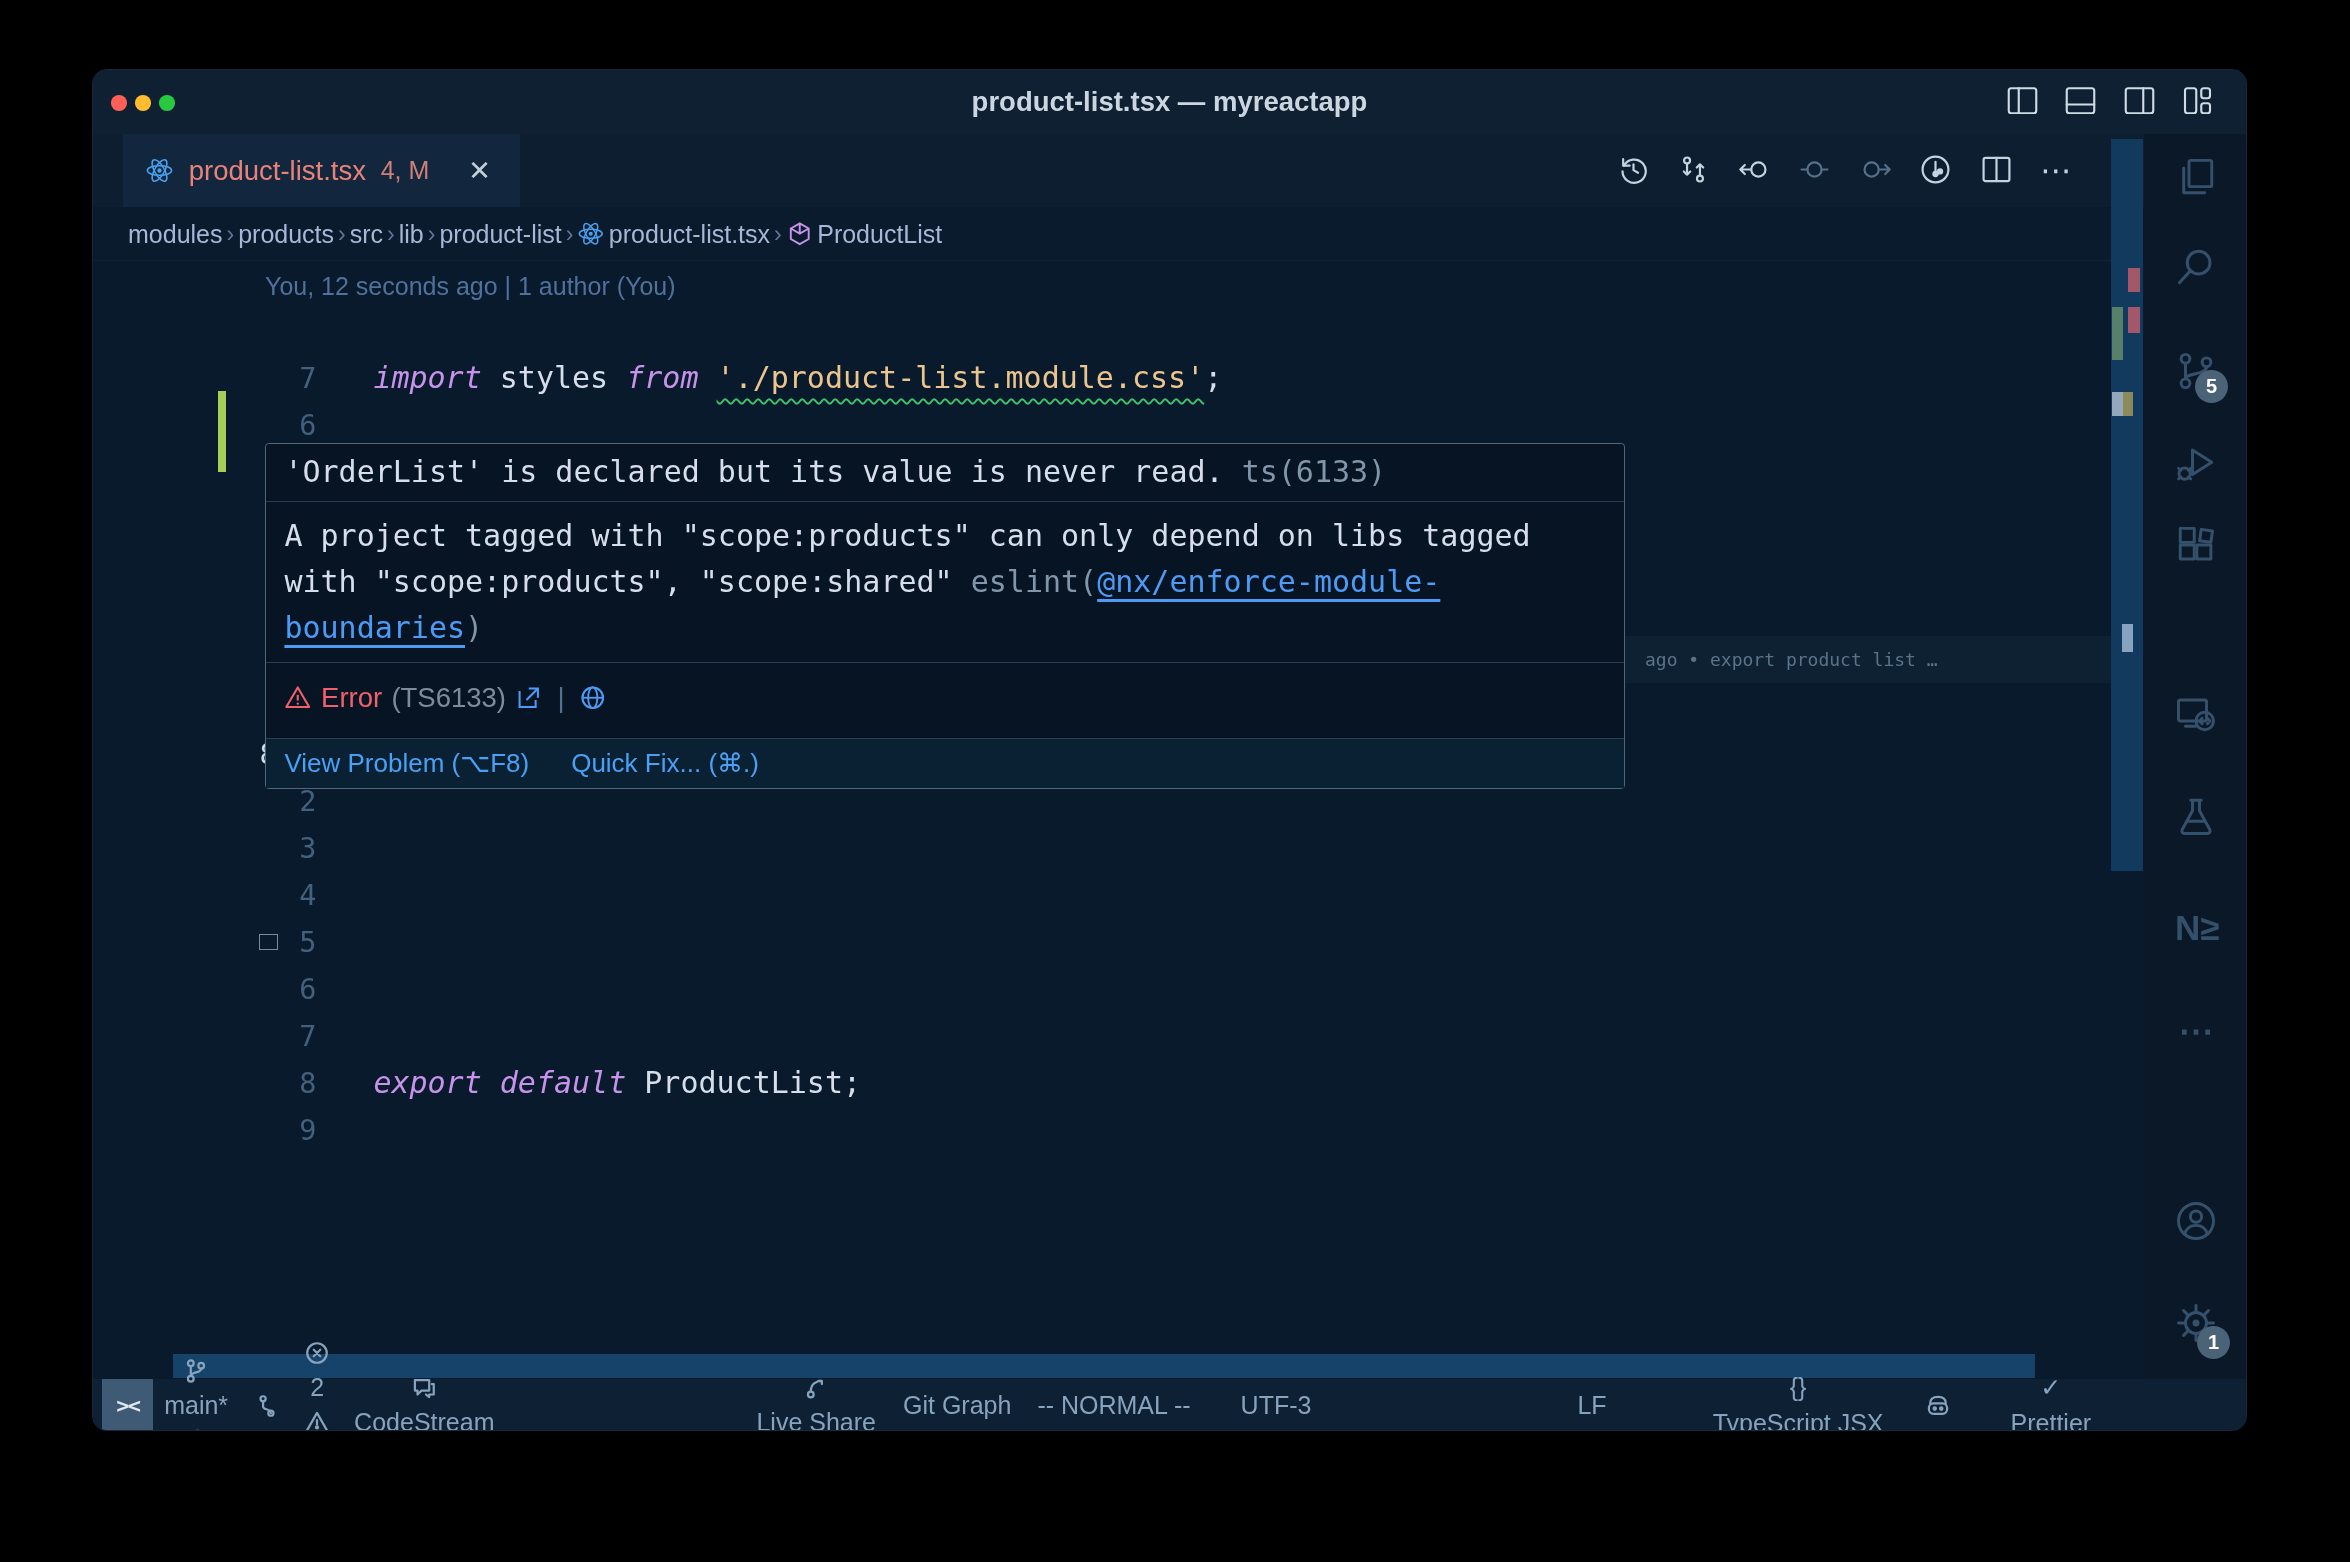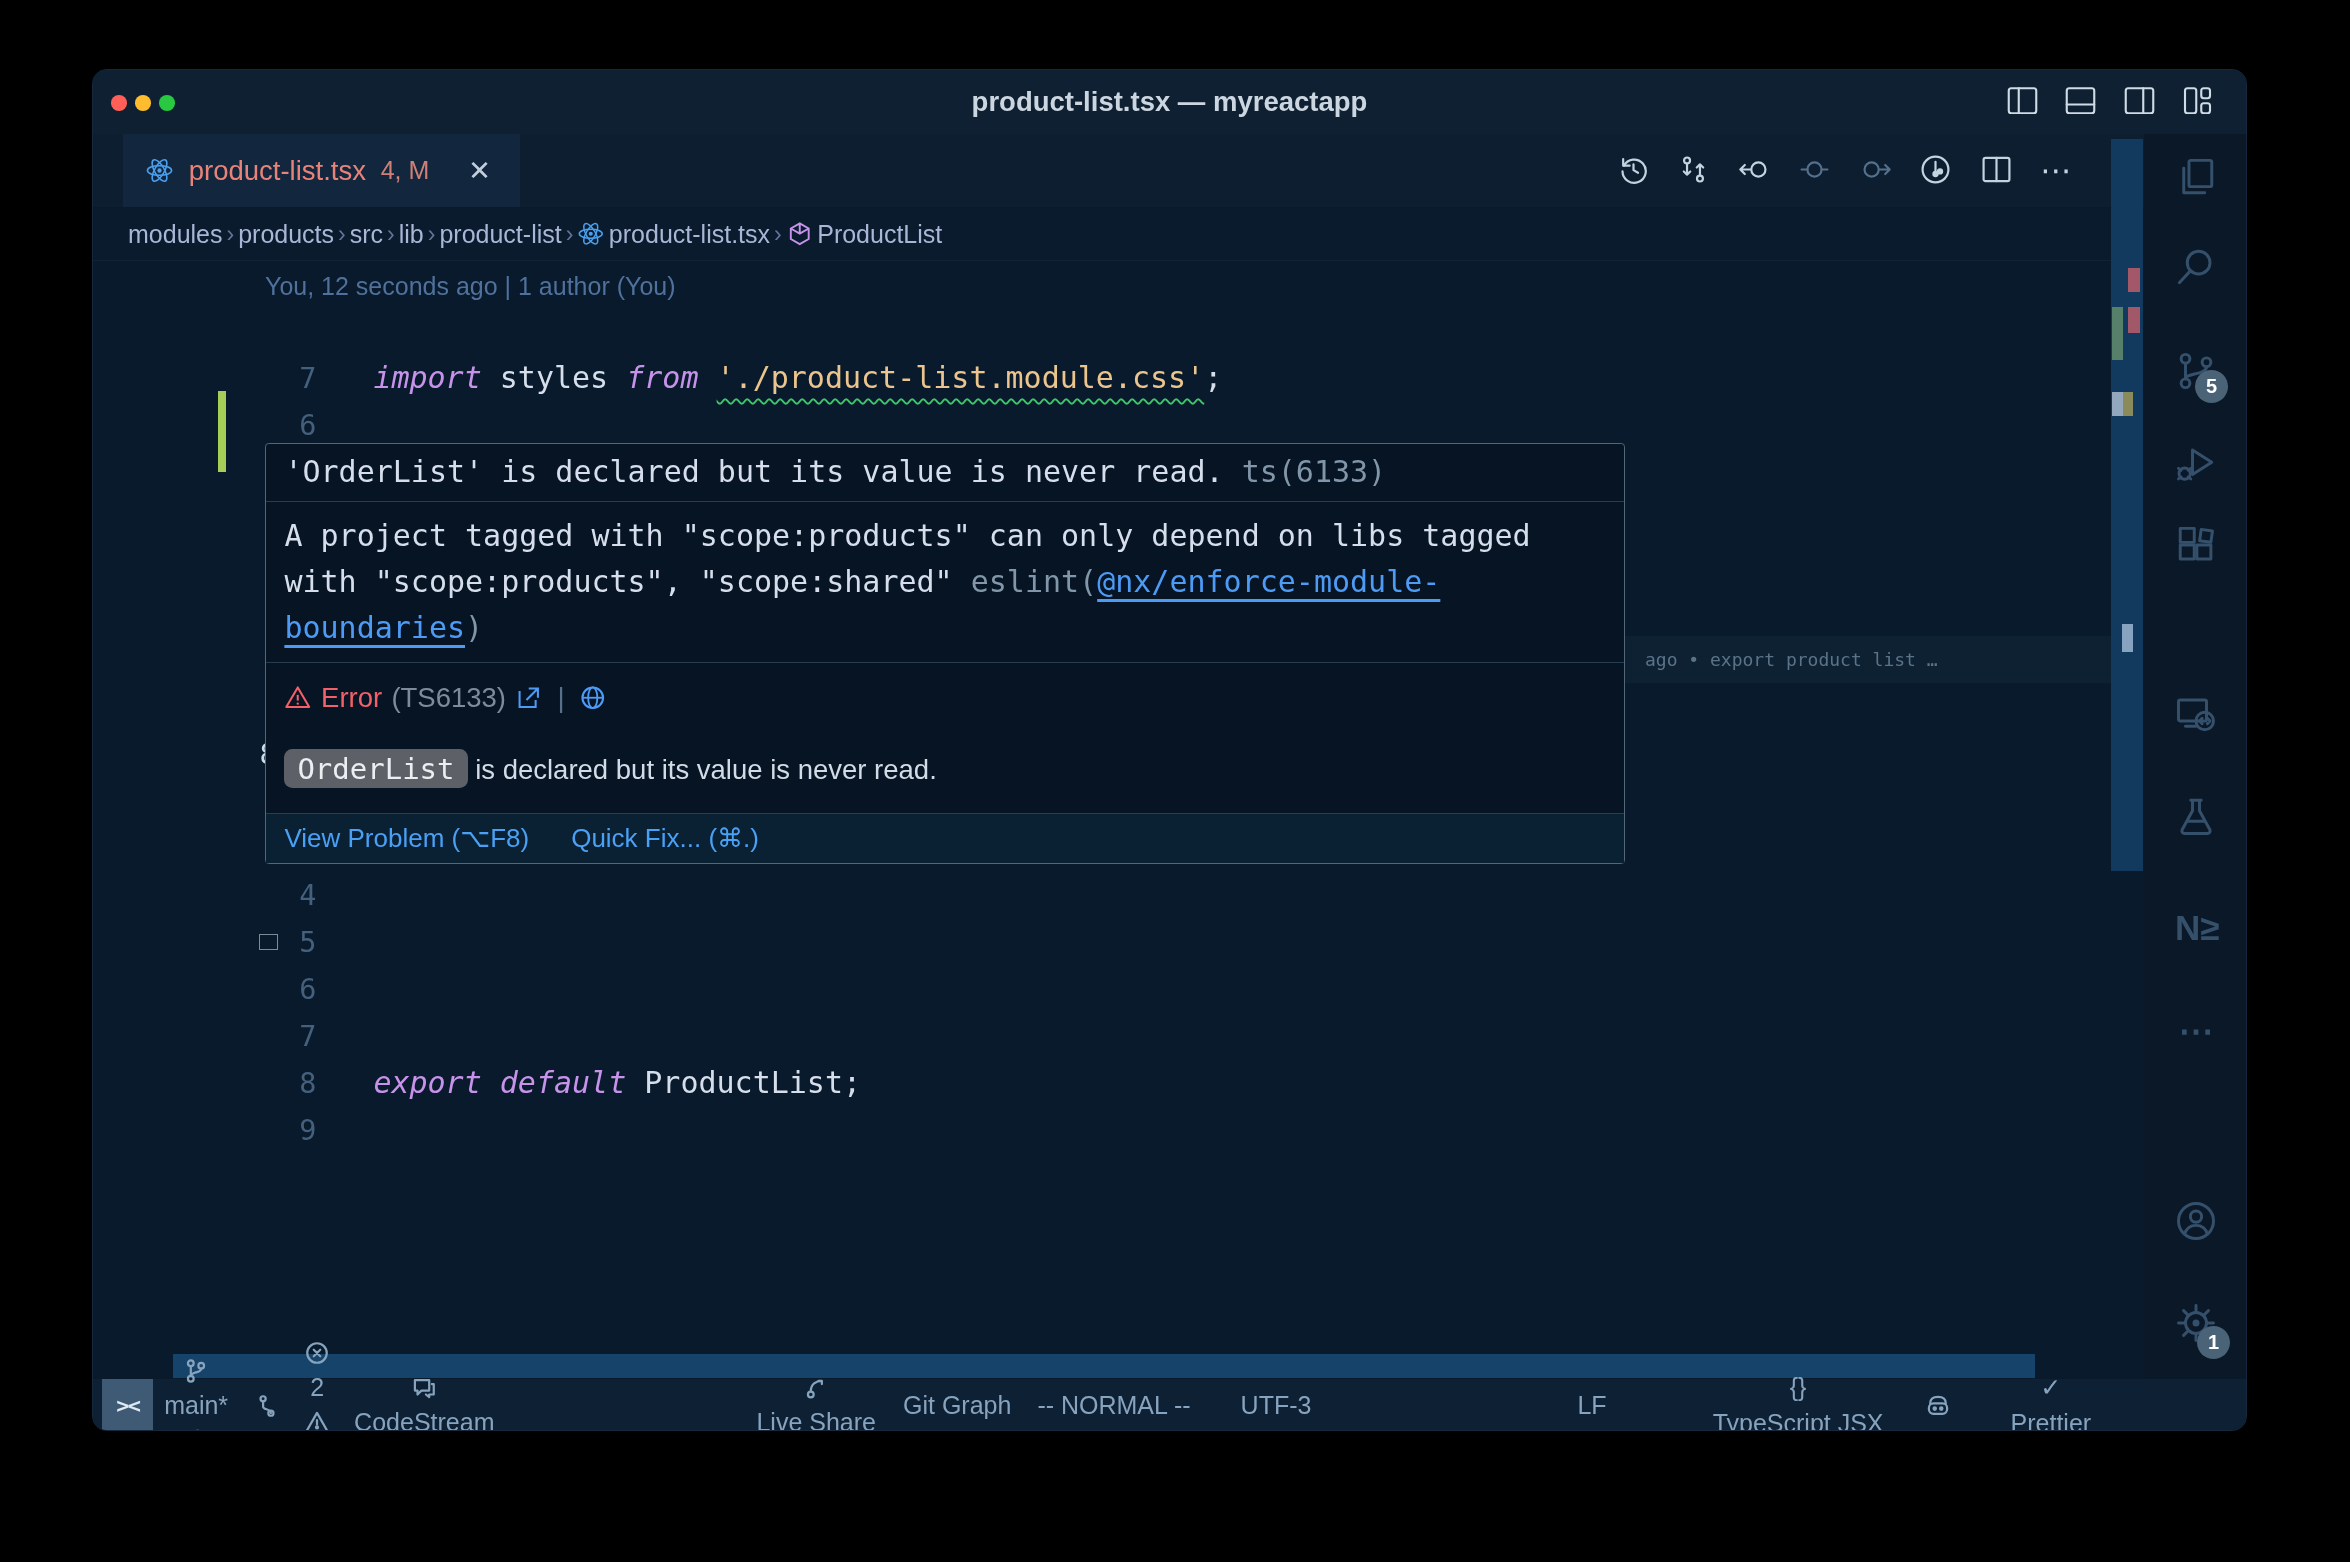--- a/index.html
+++ b/index.html
@@ -305,23 +305,20 @@
         <svg viewBox="0 0 24 24">
           <path d="M4 6v14h14v-6M12 4h8v8M20 4L10 14" fill="none" stroke="#4e9bf5" stroke-width="1.8"></path>
         </svg>
         <span class="err-sep">|</span>
         <svg viewBox="0 0 24 24">
           <circle cx="12" cy="12" r="9" fill="none" stroke="#4e9bf5" stroke-width="1.8"></circle>
           <ellipse cx="12" cy="12" rx="4" ry="9" fill="none" stroke="#4e9bf5" stroke-width="1.6"></ellipse>
           <path d="M3.5 12h17" stroke="#4e9bf5" stroke-width="1.6"></path>
         </svg>
       </div>
-      <div class="chip-row">
-        <span class="chip">OrderList</span><span> is declared but its value is never read.</span>
-      </div>
     </div>
     <div class="tt-footer">
       <span>View Problem (⌥F8)</span>
       <span>Quick Fix... (⌘.)</span>
     </div>
   </div>
   <div class="tt-grip"></div>
 
   <div class="ruler">
     <div class="mark" style="left:17.4px;top:129px;width:12px;height:24px;background:#a3586a"></div>

